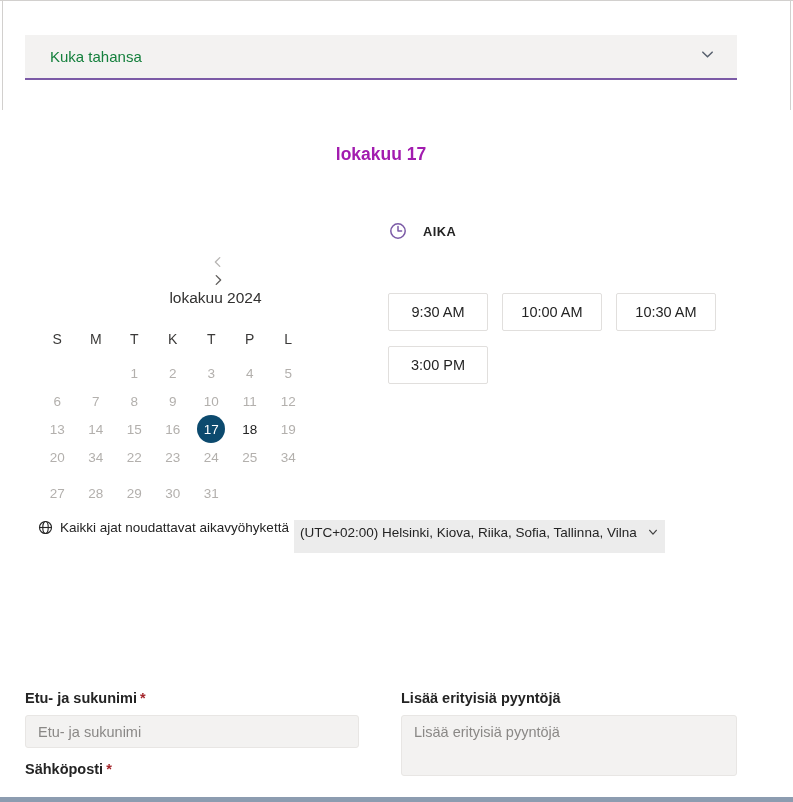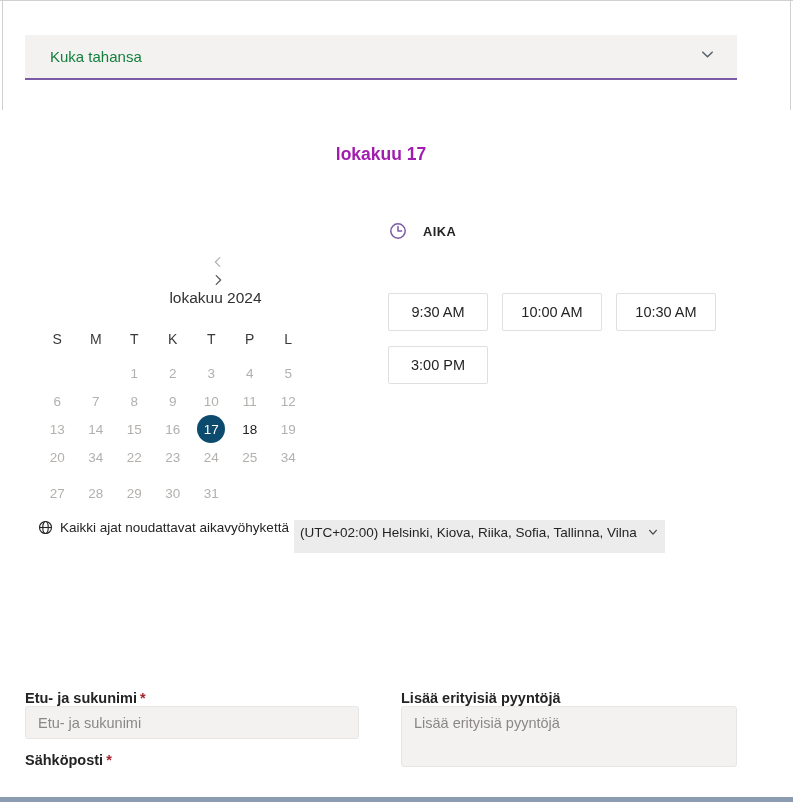--- a/index.html
+++ b/index.html
@@ -88,21 +88,21 @@
     background:#ececec; padding:3px 7px 12px 6px; cursor:pointer;
   }
   .tz-select .tz-value { font-size:13.5px; color:#242424; }
 
   
   .details-section { position:absolute; top:645px; left:0; right:0; }
   .details-section .section-header { margin-left:30px; }
   .form-grid { margin:44px 56px 0 25px; display:flex; gap:42px; }
   .form-col { width:335px; }
   .form-col.right { width:337px; }
-  .field-label { font-size:14.5px; font-weight:bold; color:#242424; display:block; }
+  .field-label { font-size:14.5px; font-weight:bold; color:#242424; margin-bottom:9px; display:block; }
   .req { color:#a4262c; font-weight:bold; margin-left:3px; }
   .text-input, .text-area {
     width:100%; background:#f3f2f1; border:1px solid #e8e6e4; border-radius:3px;
     font-family:"Liberation Sans", sans-serif; font-size:14.5px; color:#323130;
     padding:0 12px;
   }
   .text-input { height:33px; }
   .text-area  { height:61px; resize:none; padding-top:8px; }
   .text-input::placeholder, .text-area::placeholder { color:#8a8886; opacity:1; }
   .email-label { margin-top:13px; margin-bottom:0; }

